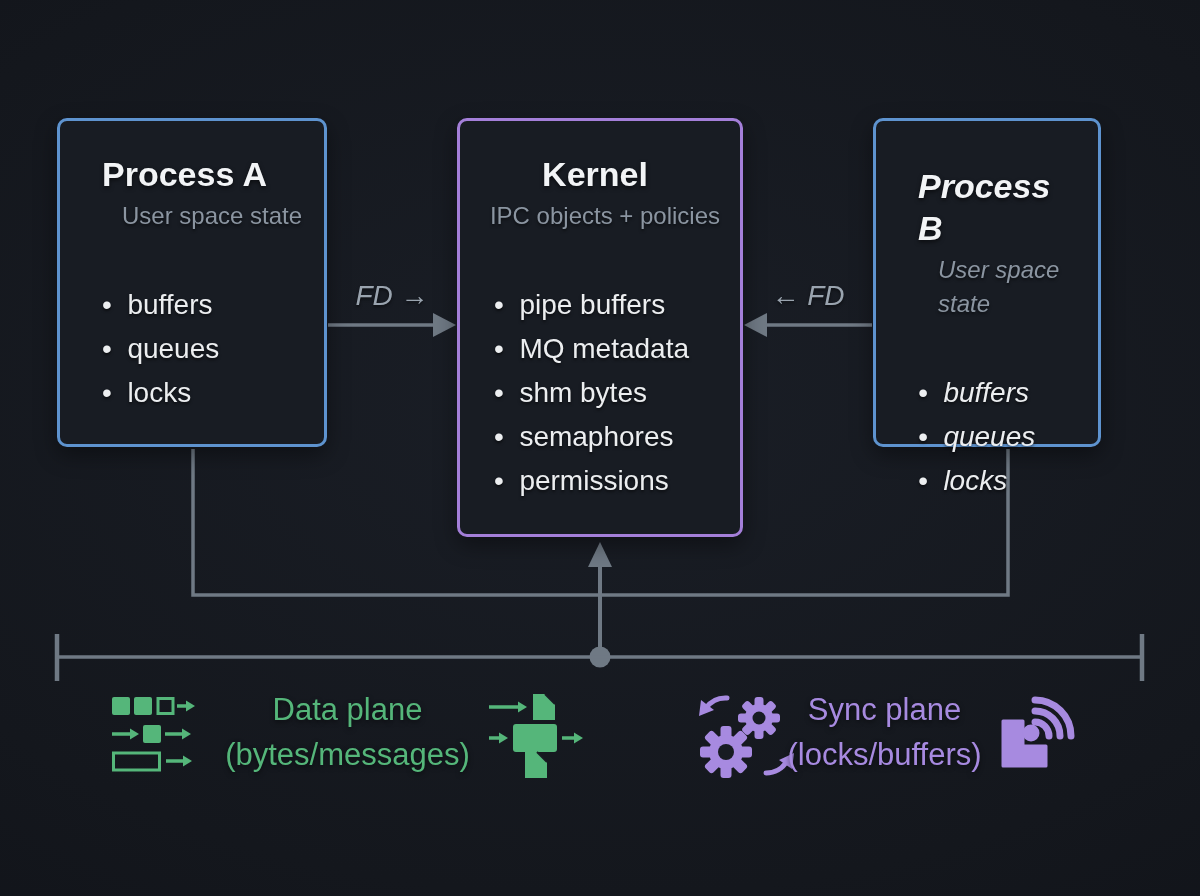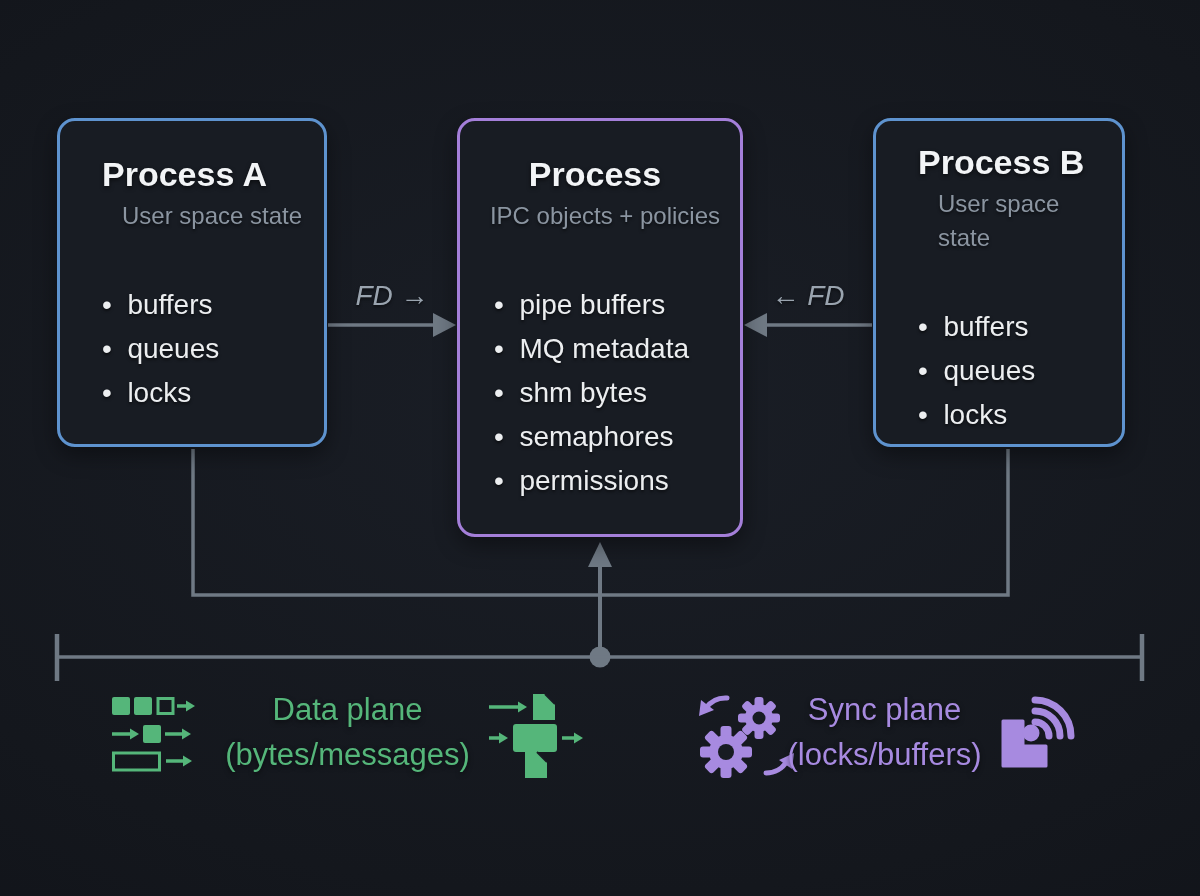--- a/index.html
+++ b/index.html
@@ -7,29 +7,29 @@
     --green:#55b67a; --lavender:#a78ae0; --line:#6f7984; --fd_text:#9aa4af;
     --title:#f2f4f6; --subtitle:#8b95a1; --bullet:#eceef0;
   }
   html,body{margin:0;padding:0;background:#000;}
   #canvas{
     position:relative;width:1200px;height:896px;overflow:hidden;
     background:radial-gradient(120% 100% at 50% 45%, #1a1e26 0%, var(--bg) 55%, #0e1016 100%);
     font-family:"Liberation Sans","DejaVu Sans",sans-serif;
   }
   .box{
-    position:absolute;box-sizing:border-box;border:3px solid;border-radius:18px;
+    position:absolute;box-sizing:border-box;border:3px solid;border-radius:10px;
     background:var(--box_bg);z-index:2;
     box-shadow:0 8px 22px rgba(0,0,0,.4);
   }
   .box.blue{border-color:var(--blue);}
   .box.purple{border-color:var(--purple);}
   #process-a{left:57px;top:118px;width:270px;height:329px;padding:32px 20px 0 42px;}
   #kernel{left:457px;top:118px;width:286px;height:419px;padding:32px 10px 0 0;}
-  #process-b{left:873px;top:118px;width:252px;height:329px;padding:20px 20px 0 42px;}
+  #process-b{left:873px;top:118px;width:228px;height:329px;padding:44px 20px 0 42px;font-style:italic;}
   .box-title{
     font-size:34px;font-weight:700;color:var(--title);line-height:42px;
     text-shadow:0 2px 4px rgba(0,0,0,.6);
   }
   .box-subtitle{
     font-size:24px;color:var(--subtitle);line-height:34px;margin-top:4px;
     text-shadow:0 2px 3px rgba(0,0,0,.5);
     margin-left:20px;
   }
   #kernel .box-title,#kernel .box-subtitle{text-align:center;}
@@ -92,21 +92,21 @@
     <div class="box-title">Process A</div>
     <div class="box-subtitle">User space state</div>
     <ul class="items">
       <li>buffers</li>
       <li>queues</li>
       <li>locks</li>
     </ul>
   </div>
 
   <div id="kernel" class="box purple">
-    <div class="box-title">Process</div>
+    <div class="box-title">Kernel</div>
     <div class="box-subtitle">IPC objects + policies</div>
     <ul class="items">
       <li>pipe buffers</li>
       <li>MQ metadata</li>
       <li>shm bytes</li>
       <li>semaphores</li>
       <li>permissions</li>
     </ul>
   </div>
 

